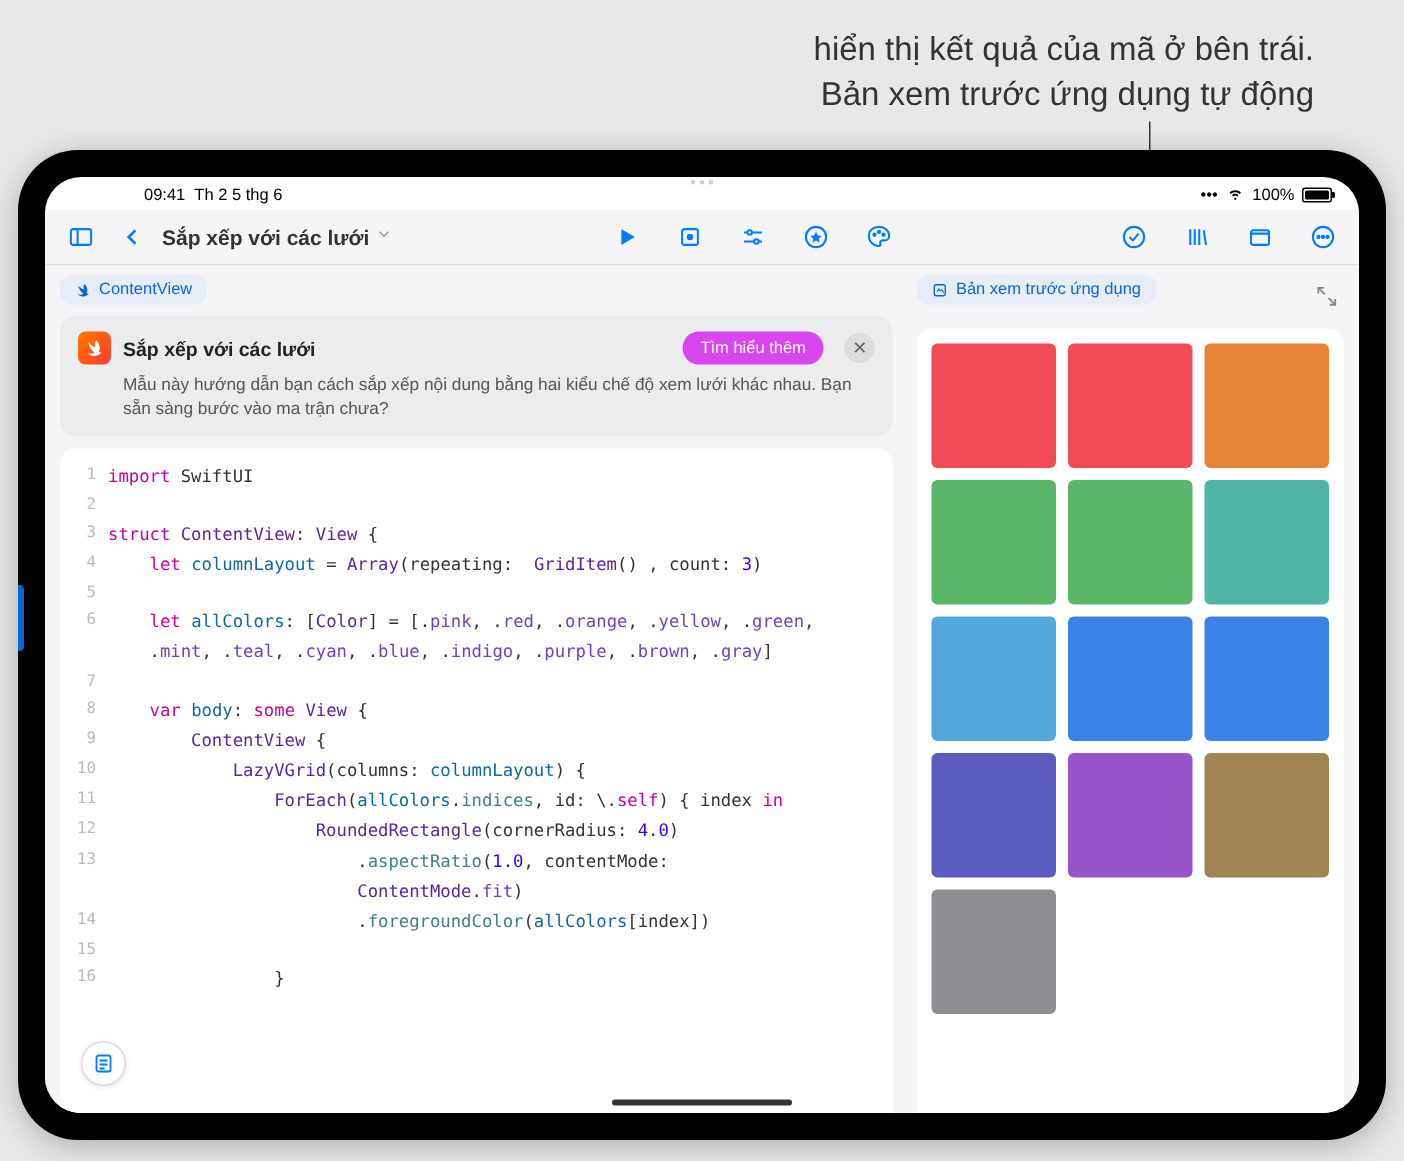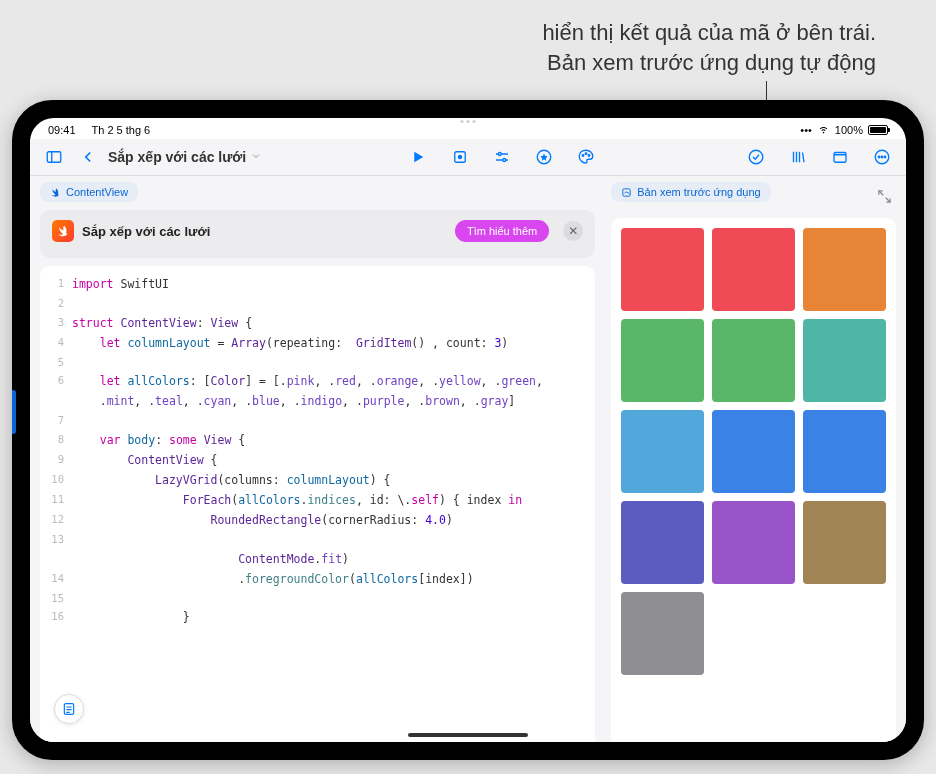--- a/index.html
+++ b/index.html
@@ -7,21 +7,21 @@
 
 .annotation { position: absolute; top: 18px; left: 280px; right: 60px; text-align: right; font-size: 22px; color: #333; line-height: 1.35; }
 .annotation-line { position: absolute; top: 81px; left: 766px; width: 1px; height: 118px; background: #333; }
 .annotation-bracket { position: absolute; top: 235px; left: 625px; height: 6px; width: 284px; border-top: 1px solid #555; border-left: 1px solid #555; border-right: 1px solid #555; }
 .annotation-bracket-tick { position: absolute; top: 229px; left: 766px; width: 1px; height: 7px; background: #555; }
 
 .ipad-frame { position: absolute; top: 100px; left: 12px; width: 912px; height: 660px; background: #000; border-radius: 40px; padding: 18px; box-shadow: 0 4px 20px rgba(0,0,0,.25); }
 .ipad-screen { width: 100%; height: 100%; background: #fff; border-radius: 24px; overflow: hidden; position: relative; }
 
 .status-bar { display: flex; justify-content: space-between; align-items: center; padding: 4px 18px 2px; font-size: 11px; color: #000; }
-.status-left { display: flex; gap: 16px; }
+.status-left { display: flex; gap: 6px; margin-left: 48px; }
 .status-right { display: flex; align-items: center; gap: 5px; }
 .battery-icon { width: 20px; height: 10px; border: 1px solid #000; border-radius: 2px; position: relative; }
 .battery-icon::after { content:''; position:absolute; right:-3px; top:2px; width:2px; height:4px; background:#000; border-radius:0 1px 1px 0; }
 .battery-fill { position:absolute; left:1px; top:1px; bottom:1px; right:1px; background:#000; border-radius:1px; }
 
 .notch-dots { position:absolute; top: 2px; left: 50%; transform: translateX(-50%); display:flex; gap:3px; }
 .notch-dots span { width:3px; height:3px; background:#ccc; border-radius:50%; display:block; }
 
 .toolbar { display:flex; align-items:center; padding: 4px 10px; gap:6px; background:#f5f5f7; border-bottom:1px solid #ddd; }
 .tb-btn { width:28px; height:28px; display:flex; align-items:center; justify-content:center; color:#007aff; border-radius:6px; }
@@ -205,20 +205,21 @@
           <div class="info-card-head">
             <div class="info-icon">
               <svg width="14" height="14" viewBox="0 0 24 24" fill="#fff">
                   <path d="M14 3c4 4 5 9 3 13 1 1 2 1 3 0-1 3-4 5-8 5-5 0-9-4-9-4 3 2 7 2 9 0C8 14 5 9 5 5c2 3 5 5 8 6-1-3-1-6 1-8z"></path>
                 </svg>
             </div>
             <div class="info-title">Sắp xếp với các lưới</div>
             <div class="learn-btn">Tìm hiểu thêm</div>
             <div class="close-x">✕</div>
           </div>
+          <div class="info-desc">Mẫu này hướng dẫn bạn cách sắp xếp nội dung bằng hai kiểu chế độ xem lưới khác nhau. Bạn sẵn sàng bước vào ma trận chưa?</div>
         </div>
 
         <div class="code-view" id="code-view">
             <div class="code-line">
               <div class="gutter">1</div>
               <div class="code"><span class="kw">import</span> SwiftUI</div>
             </div>
             <div class="code-line">
               <div class="gutter">2</div>
               <div class="code"></div>
@@ -262,20 +263,21 @@
             <div class="code-line">
               <div class="gutter">11</div>
               <div class="code">                <span class="ty">ForEach</span>(<span class="name">allColors</span>.<span class="fn">indices</span>, id: \.<span class="kw">self</span>) { index <span class="kw">in</span></div>
             </div>
             <div class="code-line">
               <div class="gutter">12</div>
               <div class="code">                    <span class="ty">RoundedRectangle</span>(cornerRadius: <span class="num">4.0</span>)</div>
             </div>
             <div class="code-line">
               <div class="gutter">13</div>
+              <div class="code">                        .<span class="fn">aspectRatio</span>(<span class="num">1.0</span>, contentMode:</div>
             </div>
             <div class="code-line">
               <div class="gutter"></div>
               <div class="code">                        <span class="ty">ContentMode</span>.<span class="dot">fit</span>)</div>
             </div>
             <div class="code-line">
               <div class="gutter">14</div>
               <div class="code">                        .<span class="fn">foregroundColor</span>(<span class="name">allColors</span>[index])</div>
             </div>
             <div class="code-line">

